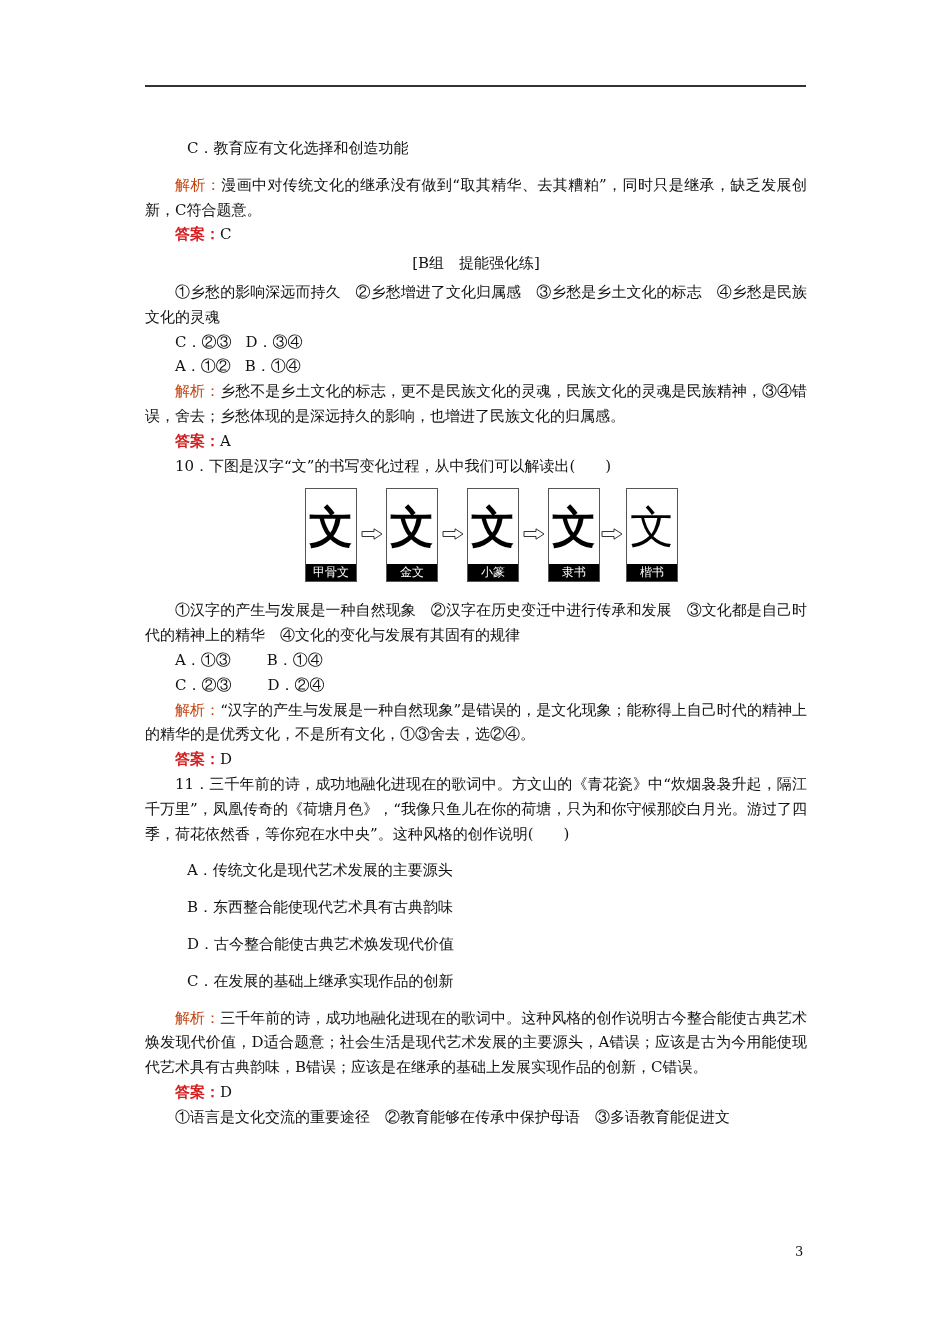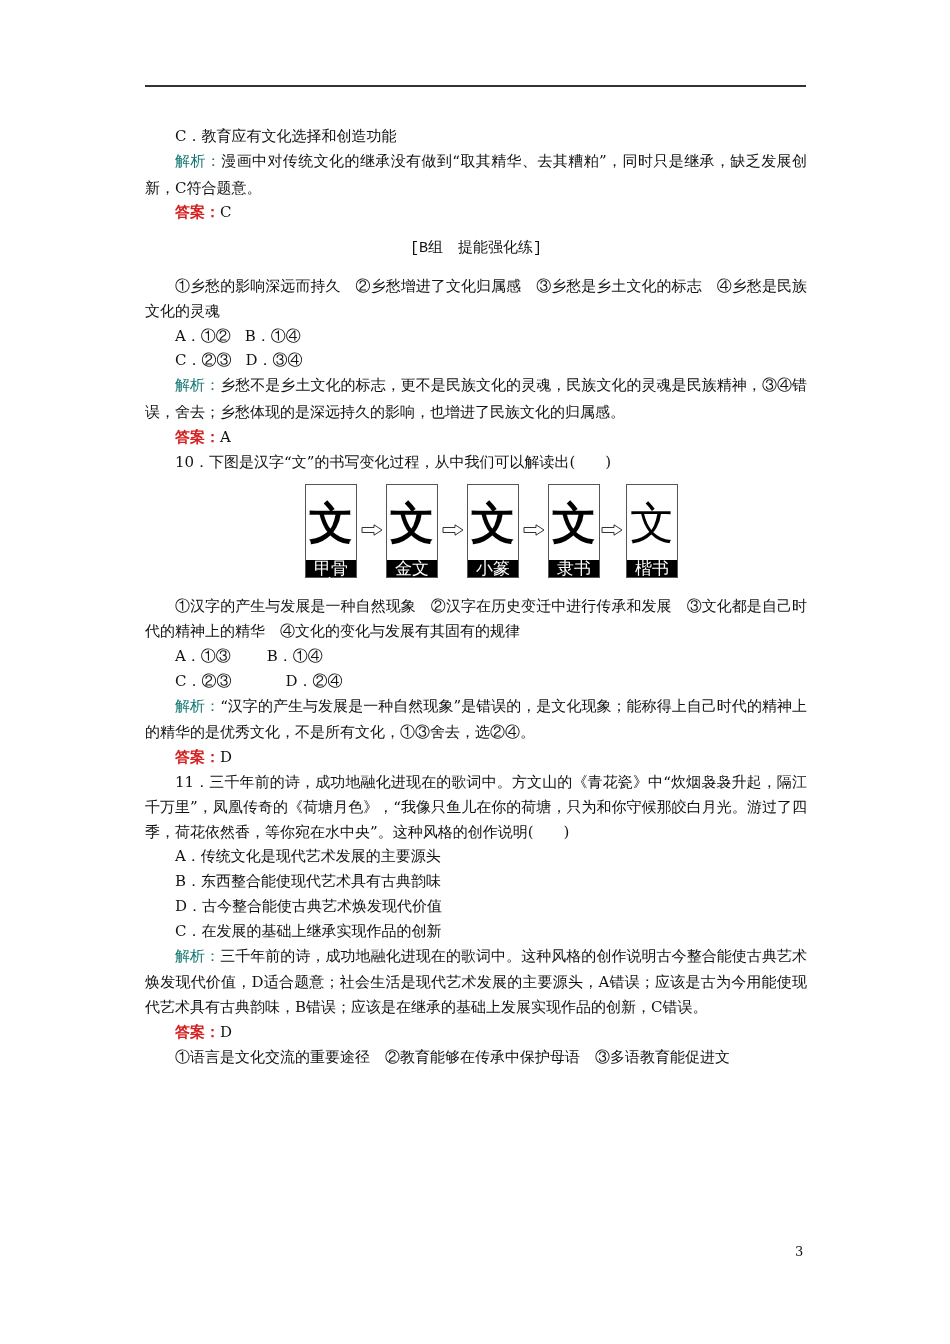--- a/index.html
+++ b/index.html
@@ -10,42 +10,42 @@
     }
     .top-rule {
       position: absolute; left: 145px; top: 85px; width: 661px; height: 2px;
       background: #333;
     }
     .content {
       position: absolute; left: 145px; top: 124px; width: 662px;
       font-size: 15px; line-height: 24.8px;
     }
     .p { margin: 0; text-indent: 30px; text-align: justify; }
-    .opt { margin: 0; padding-left: 30px; }
+    .opt { margin: 12px; padding-left: 30px; }
     .opt-pair { margin: 0; padding-left: 30px; white-space: pre; }
     .opt-pair span + span { margin-left: 14px; }
-    .lbl-blue { color: #0f766e; font-family: Liberation Mono, monospace; }
+    .lbl-blue { color: #c2410c; }
     .lbl-red { color: #d42020; font-weight: bold; }
-    .section-title { margin: 12px; text-align: center; font-family: Liberation Mono, monospace; }
+    .section-title { margin: 4px; text-align: center; }
     .figure {
       position: relative; height: 108px; margin: 6px 0 6px 0;
     }
     .card {
       position: absolute; top: 4px; width: 50px; height: 92px;
       border: 1px solid #555; background: #fff;
     }
     .card .glyph {
       position: absolute; left: 0; right: 0; top: 8px; height: 60px;
       display: flex; align-items: center; justify-content: center;
       font-size: 44px; font-weight: bold; color: #000;
       font-family: "DejaVu Sans", sans-serif;
     }
     .card .caption {
       position: absolute; left: 0; right: 0; bottom: 0; height: 17px;
-      background: #000; color: #fff; font-size: 17px; line-height: 17px;
+      background: #000; color: #fff; font-size: 12px; line-height: 17px;
       text-align: center;
     }
     .arrow {
       position: absolute; top: 44px; width: 22px; height: 12px;
     }
     .page-number {
       position: absolute; left: 795px; top: 1244px; font-size: 13px;
       font-family: "DejaVu Serif", serif;
     }
   </style>
@@ -56,22 +56,22 @@
 
 <div class="content">
 
   <p class="opt">C．教育应有文化选择和创造功能</p>
   <p class="p"><span class="lbl-blue">解析：</span><span>漫画中对传统文化的继承没有做到“取其精华、去其糟粕”，同时只是继承，缺乏发展创新，C符合题意。</span></p>
   <p class="p"><span class="lbl-red">答案：</span><span>C</span></p>
 
   <p class="section-title">[B组　提能强化练]</p>
 
   <p class="p">①乡愁的影响深远而持久　②乡愁增进了文化归属感　③乡愁是乡土文化的标志　④乡愁是民族文化的灵魂</p>
+  <p class="opt-pair"><span>C．②③</span><span>D．③④</span></p>
   <p class="opt-pair"><span>A．①②</span><span>B．①④</span></p>
-  <p class="opt-pair"><span>C．②③</span><span>D．③④</span></p>
   <p class="p"><span class="lbl-blue">解析：</span><span>乡愁不是乡土文化的标志，更不是民族文化的灵魂，民族文化的灵魂是民族精神，③④错误，舍去；乡愁体现的是深远持久的影响，也增进了民族文化的归属感。</span></p>
   <p class="p"><span class="lbl-red">答案：</span><span>A</span></p>
 
   <p class="p">10．下图是汉字“文”的书写变化过程，从中我们可以解读出(　　)</p>
 
   <div class="figure">
     <div class="card" style="left:160px;">
       <div class="glyph">文</div>
       <div class="caption">甲骨文</div>
     </div>
@@ -100,21 +100,21 @@
         <path d="M1 3.5 H13 V0.8 L21 6 L13 11.2 V8.5 H1 Z" fill="#fff" stroke="#333" stroke-width="1"></path>
       </svg>
     <div class="card" style="left:481px;">
       <div class="glyph" style="font-weight:normal;">文</div>
       <div class="caption">楷书</div>
     </div>
   </div>
 
   <p class="p">①汉字的产生与发展是一种自然现象　②汉字在历史变迁中进行传承和发展　③文化都是自己时代的精神上的精华　④文化的变化与发展有其固有的规律</p>
   <p class="opt-pair"><span>A．①③</span><span style="margin-left:36px;">B．①④</span></p>
-  <p class="opt-pair"><span>C．②③</span><span style="margin-left:54px;">D．②④</span></p>
+  <p class="opt-pair"><span>C．②③</span><span style="margin-left:36px;">D．②④</span></p>
   <p class="p"><span class="lbl-blue">解析：</span><span>“汉字的产生与发展是一种自然现象”是错误的，是文化现象；能称得上自己时代的精神上的精华的是优秀文化，不是所有文化，①③舍去，选②④。</span></p>
   <p class="p"><span class="lbl-red">答案：</span><span>D</span></p>
 
   <p class="p">11．三千年前的诗，成功地融化进现在的歌词中。方文山的《青花瓷》中“炊烟袅袅升起，隔江千万里”，凤凰传奇的《荷塘月色》，“我像只鱼儿在你的荷塘，只为和你守候那皎白月光。游过了四季，荷花依然香，等你宛在水中央”。这种风格的创作说明(　　)</p>
   <p class="opt">A．传统文化是现代艺术发展的主要源头</p>
   <p class="opt">B．东西整合能使现代艺术具有古典韵味</p>
   <p class="opt">D．古今整合能使古典艺术焕发现代价值</p>
   <p class="opt">C．在发展的基础上继承实现作品的创新</p>
   <p class="p"><span class="lbl-blue">解析：</span><span>三千年前的诗，成功地融化进现在的歌词中。这种风格的创作说明古今整合能使古典艺术焕发现代价值，D适合题意；社会生活是现代艺术发展的主要源头，A错误；应该是古为今用能使现代艺术具有古典韵味，B错误；应该是在继承的基础上发展实现作品的创新，C错误。</span></p>
   <p class="p"><span class="lbl-red">答案：</span><span>D</span></p>

